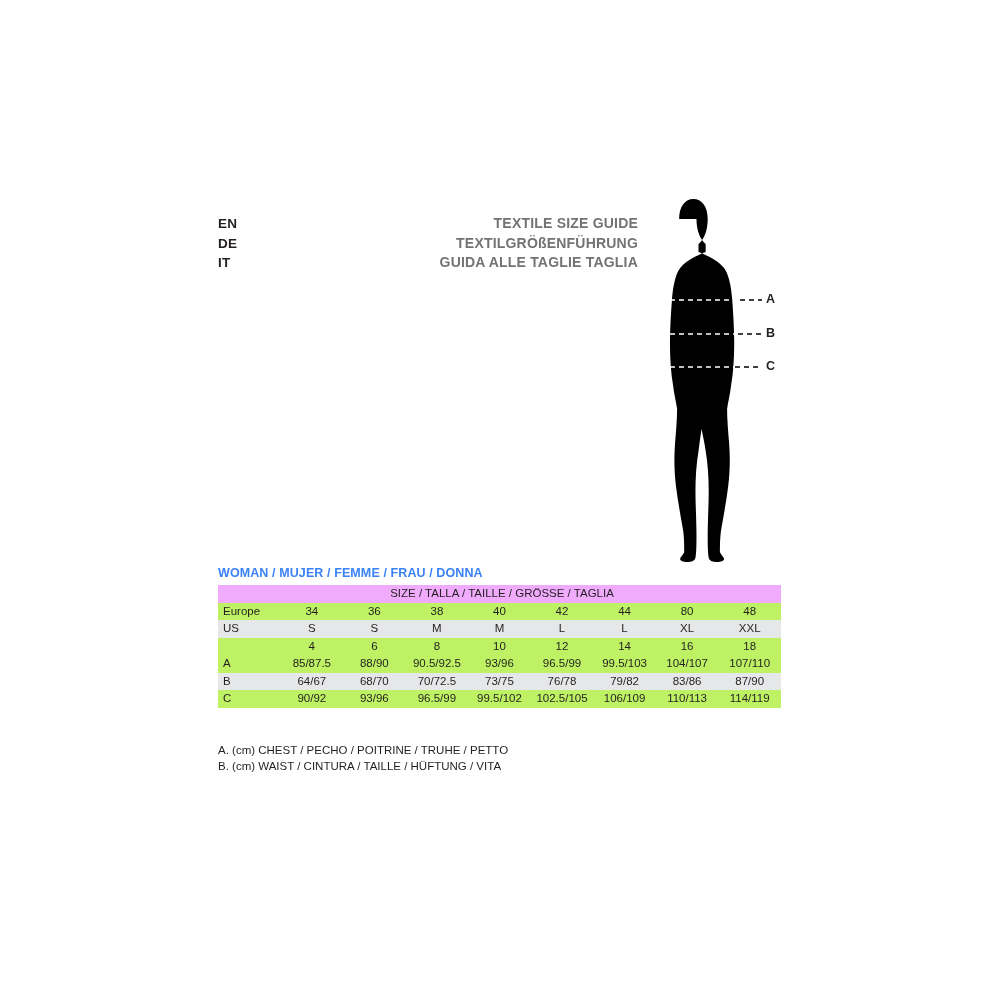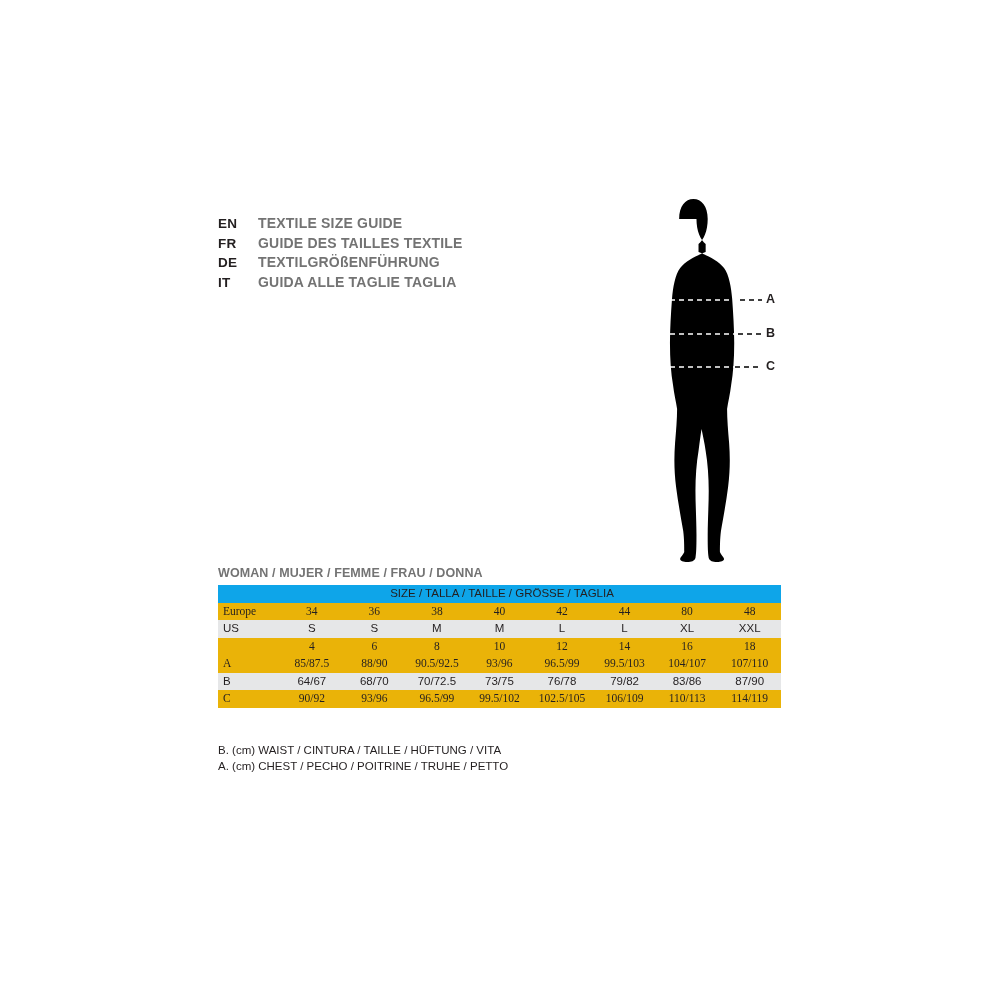--- a/index.html
+++ b/index.html
@@ -20,20 +20,21 @@
   #title-block {
     position: absolute;
     left: 218px;
     top: 215px;
     width: 420px;
   }
   .title-row {
     display: flex;
     align-items: baseline;
     height: 19.5px;
+    justify-content: space-between;
   }
   .title-code {
     width: 40px;
     font-size: 13.5px;
     font-weight: bold;
     letter-spacing: 0.2px;
     color: #231f20;
   }
   .title-text {
     font-size: 14px;
@@ -65,21 +66,21 @@
     position: absolute;
     left: 218px;
     top: 566px;
     width: 563px;
   }
   .cat-title {
     font-size: 12.5px;
     font-weight: bold;
     letter-spacing: 0.1px;
     margin-bottom: 5px;
-    color: #737373;
+    color: #3b82f6;
   }
   table.size-table {
     border-collapse: collapse;
     width: 563px;
     table-layout: fixed;
   }
   table.size-table td, table.size-table th {
     font-size: 11.5px;
     color: #231f20;
     padding: 0;
@@ -88,28 +89,28 @@
     font-weight: normal;
     text-align: center;
     vertical-align: middle;
   }
   .row-head {
     text-align: left !important;
     padding-left: 5px !important;
     width: 70px;
   }
   .hdr-row td {
-    background: #0ea5e9;
+    background: #f0abfc;
     text-align: left;
     padding-left: 5px !important;
     font-size: 11.5px;
     height: 17.5px;
   }
   .shade td { background: #e6e7e8; margin-top: 48px; }
-  .plain td { background: #eab308; font-family: Liberation Serif, serif; }
+  .plain td { background: #bef264; }
 
   
   #legend {
     position: absolute;
     left: 218px;
     top: 742px;
     width: 500px;
   }
   .legend-line {
     font-size: 11.5px;
@@ -118,24 +119,20 @@
     white-space: nowrap;
   }
 </style>
 </head>
 <body>
 
 <div id="title-block">
   <div class="title-row">
     <span class="title-code">EN</span>
     <span class="title-text">TEXTILE SIZE GUIDE</span>
-  </div>
-  <div class="title-row">
-    <span class="title-code">FR</span>
-    <span class="title-text">GUIDE DES TAILLES TEXTILE</span>
   </div>
   <div class="title-row">
     <span class="title-code">DE</span>
     <span class="title-text">TEXTILGRÖßENFÜHRUNG</span>
   </div>
   <div class="title-row">
     <span class="title-code">IT</span>
     <span class="title-text">GUIDA ALLE TAGLIE TAGLIA</span>
   </div>
 </div>
@@ -279,15 +276,15 @@
       <td>102.5/105</td>
       <td>106/109</td>
       <td>110/113</td>
       <td>114/119</td>
     </tr>
   </tbody>
     </table>
 </div>
 
 <div id="legend">
+  <div class="legend-line">A. (cm) CHEST / PECHO / POITRINE / TRUHE / PETTO</div>
   <div class="legend-line">B. (cm) WAIST / CINTURA / TAILLE / HÜFTUNG / VITA</div>
-  <div class="legend-line">A. (cm) CHEST / PECHO / POITRINE / TRUHE / PETTO</div>
 </div>
 
 </body></html>

